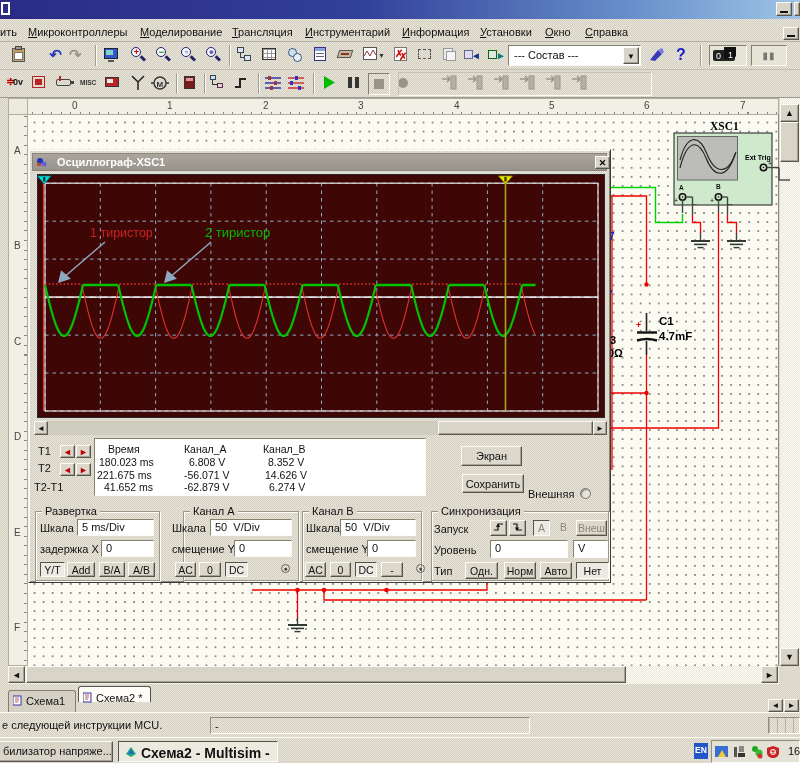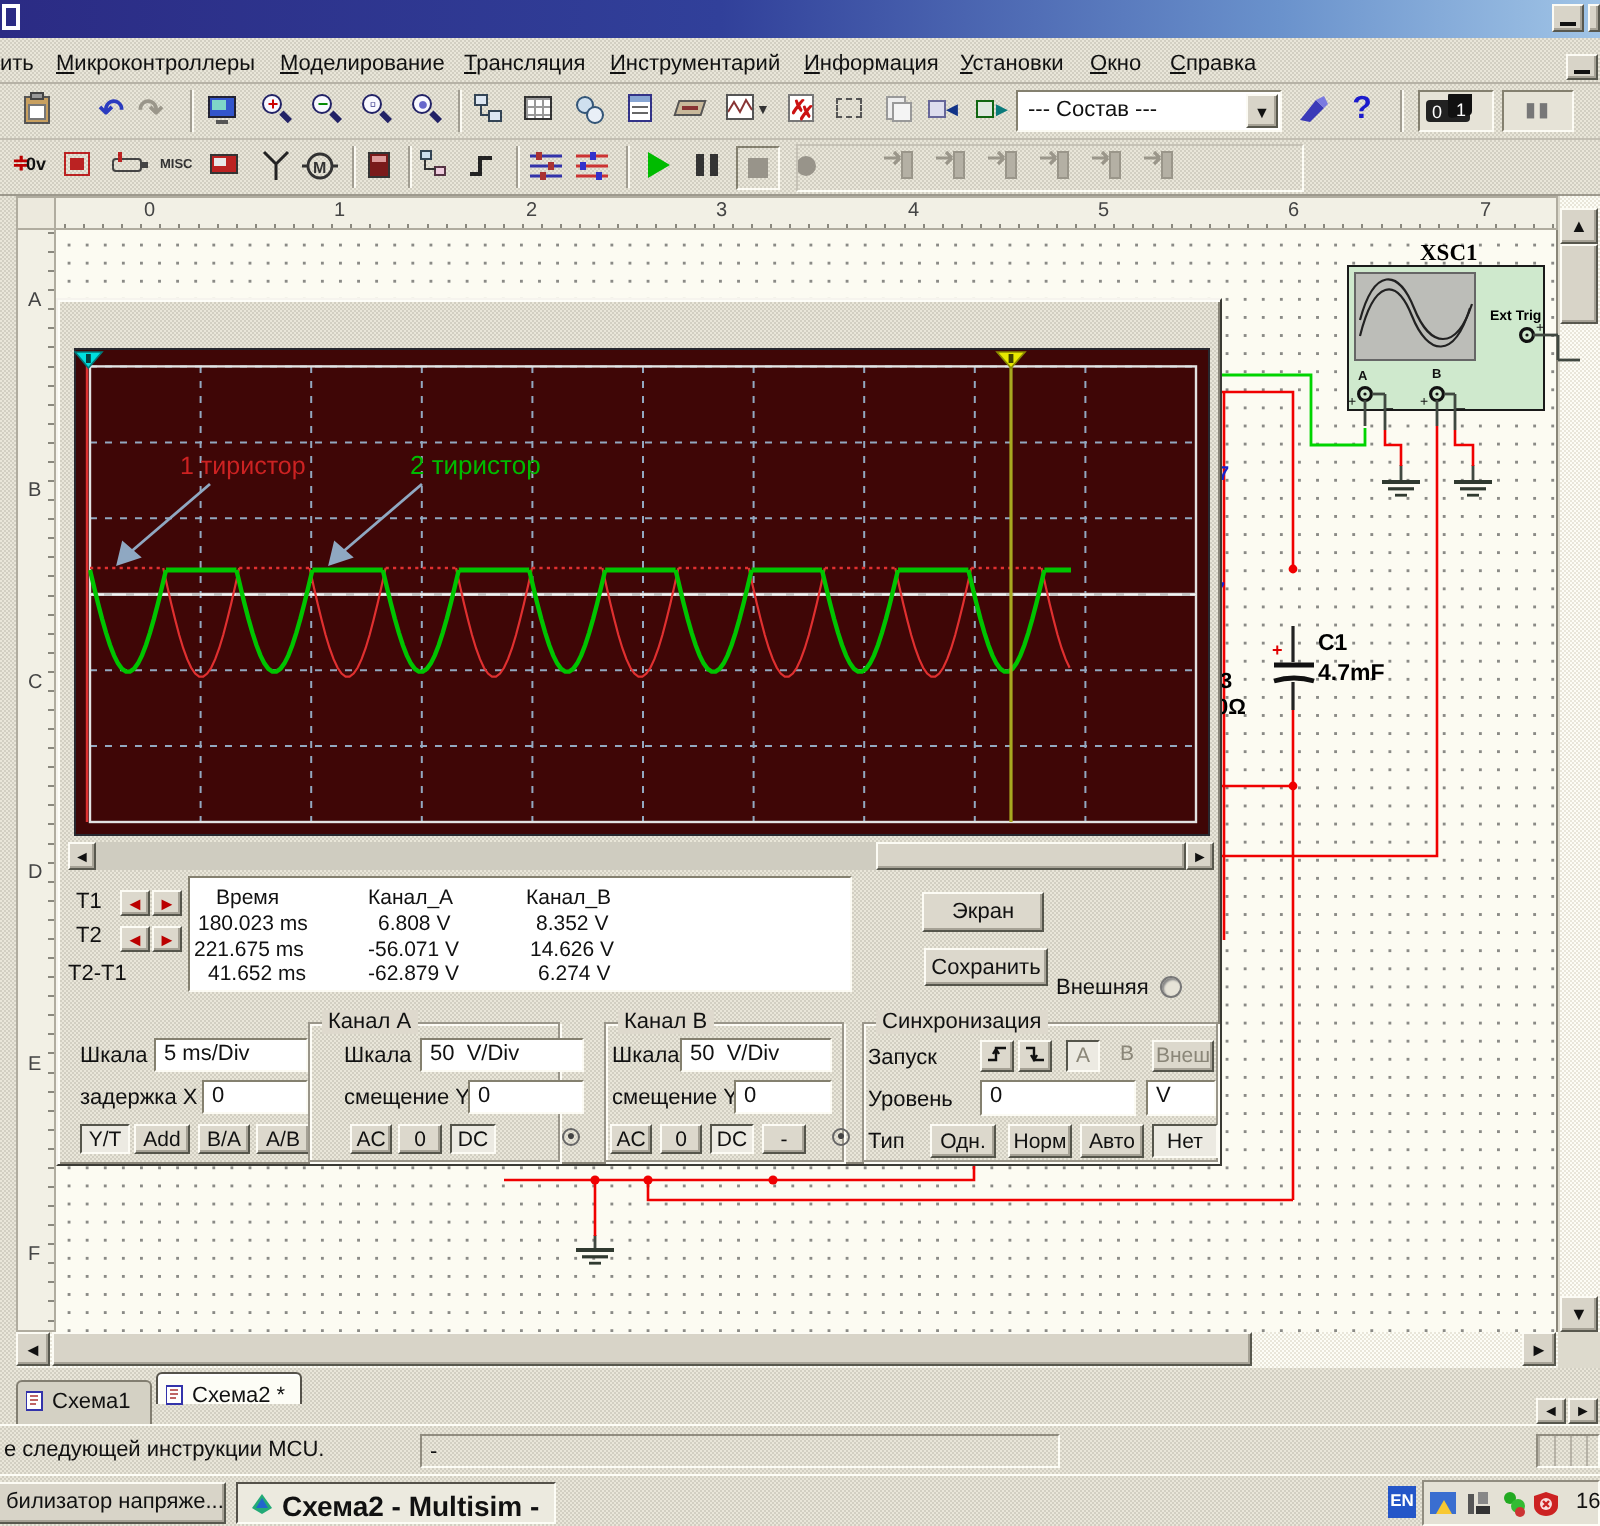--- a/index.html
+++ b/index.html
@@ -343,20 +343,29 @@
 <text x="636" y="328" fill="#e00000" font-size="9" font-weight="bold">+</text>
 <text x="659" y="325" fill="#000" font-size="11.5" font-weight="bold">C1</text>
 <text x="659" y="340" fill="#000" font-size="11.5" font-weight="bold">4.7mF</text>
 <text x="609" y="240" fill="#1822cc" font-size="10" font-weight="bold">7</text>
 <text x="607" y="298" fill="#1822cc" font-size="10" font-weight="bold">7</text>
 <text x="610" y="344" fill="#000" font-size="11" font-weight="bold">3</text>
 <text x="608" y="357" fill="#000" font-size="11" font-weight="bold">0Ω</text>
 </svg>
 
 <div class="abs dith" style="left:28px;top:149px;width:583px;height:434px;border:1px solid;border-color:#f6f4ee #3a3a34 #3a3a34 #f6f4ee;box-shadow:inset 1px 1px 0 #fdfdf8, inset -1px -1px 0 #8a8679;z-index:5">
+  <div class="abs" style="left:3px;top:3px;right:3px;height:18px;background:linear-gradient(#aaa69e,#98948c);border:1px solid #8a867e">
+    <svg width="12" height="12" style="position:absolute;left:3px;top:2px">
+          <circle cx="4" cy="5" r="3" fill="#2233bb"></circle>
+          <circle cx="8" cy="8" r="2.5" fill="#5a66dd"></circle>
+          <rect x="1" y="7" width="4" height="3" fill="#cc4433"></rect>
+        </svg>
+    <span style="position:absolute;left:24px;top:2px;font-size:11px;font-weight:bold;color:#fff">Осциллограф-XSC1</span>
+    <div class="btn3 abs" style="left:562px;top:2px;width:15px;height:13px;text-align:center;font-size:9px;font-weight:bold;line-height:12px;color:#000">✕</div>
+  </div>
   <div class="abs" style="left:8px;top:24px;width:568px;height:244px;background:#3f0606;border:1px solid #28282f"></div>
   <svg width="568" height="244" viewBox="0 0 568 244" style="position:absolute;left:8px;top:24px">
 <g stroke="#93a8c0" stroke-width="1" stroke-dasharray="3.5 4" fill="none">
           <line x1="8.0" y1="9" x2="8.0" y2="237"></line>
           <line x1="63.3" y1="9" x2="63.3" y2="237"></line>
           <line x1="118.6" y1="9" x2="118.6" y2="237"></line>
           <line x1="173.9" y1="9" x2="173.9" y2="237"></line>
           <line x1="229.2" y1="9" x2="229.2" y2="237"></line>
           <line x1="284.5" y1="9" x2="284.5" y2="237"></line>
           <line x1="339.8" y1="9" x2="339.8" y2="237"></line>
@@ -424,30 +433,33 @@
         <span class="abs" style="left:170px;top:30px">14.626 V</span>
      <span class="abs" style="left:9px;top:42px">41.652 ms</span>
         <span class="abs" style="left:89px;top:42px">-62.879 V</span>
         <span class="abs" style="left:174px;top:42px">6.274 V</span>
   </div>
   <div class="sbtn" style="left:432px;top:296px;width:61px;height:20px;line-height:19px">Экран</div>
   <div class="sbtn" style="left:433px;top:324px;width:62px;height:19px;line-height:18px">Сохранить</div>
   <span class="lbl" style="left:499px;top:338px">Внешняя</span>
   <div class="abs" style="left:551px;top:338px;width:11px;height:11px;border-radius:50%;border:1px solid #777;background:#e6e3d7;box-shadow:inset 1px 1px 1px #888"></div>
 
+  <div class="fs" style="left:6px;top:361px;width:125px;height:70px">
+        <span>Развертка</span>
+      </div>
   <span class="lbl" style="left:11px;top:372px">Шкала</span>
       <div class="inp" style="left:48px;top:369px;width:77px;height:17px">5 ms/Div</div>
   <span class="lbl" style="left:11px;top:393px">задержка X</span>
       <div class="inp" style="left:72px;top:390px;width:53px;height:17px">0</div>
   <div class="sbtn on" style="left:11px;top:412px;width:25px;height:15px;line-height:14px;font-size:10.5px">Y/T</div>
   <div class="sbtn" style="left:38px;top:412px;width:28px;height:15px;line-height:14px;font-size:10.5px">Add</div>
   <div class="sbtn" style="left:70px;top:412px;width:26px;height:15px;line-height:14px;font-size:10.5px">B/A</div>
   <div class="sbtn" style="left:99px;top:412px;width:27px;height:15px;line-height:14px;font-size:10.5px">A/B</div>
 
-  <div class="fs" style="left:125px;top:361px;width:126px;height:70px">
+  <div class="fs" style="left:154px;top:361px;width:116px;height:70px">
         <span>Канал A</span>
       </div>
   <span class="lbl" style="left:143px;top:372px">Шкала</span>
       <div class="inp" style="left:181px;top:369px;width:82px;height:17px">50&nbsp; V/Div</div>
   <span class="lbl" style="left:143px;top:393px">смещение Y</span>
       <div class="inp" style="left:205px;top:390px;width:58px;height:17px">0</div>
   <div class="sbtn" style="left:146px;top:412px;width:21px;height:15px;line-height:14px;font-size:10.5px">AC</div>
   <div class="sbtn" style="left:170px;top:412px;width:22px;height:15px;line-height:14px;font-size:10.5px">0</div>
   <div class="sbtn on" style="left:196px;top:412px;width:23px;height:15px;line-height:14px;font-size:10.5px">DC</div>
   <div class="abs" style="left:252px;top:414px;width:9px;height:9px;border-radius:50%;border:1.2px solid #666;color:#444;font-size:7px;line-height:8px;text-align:center">●</div>

